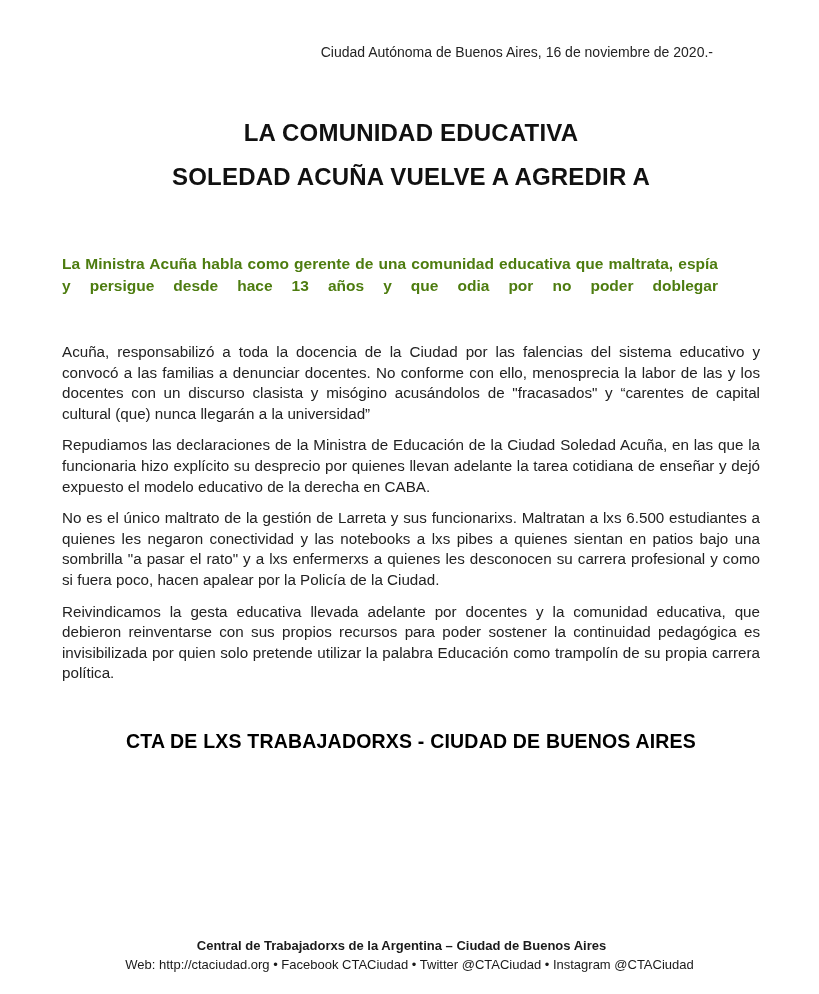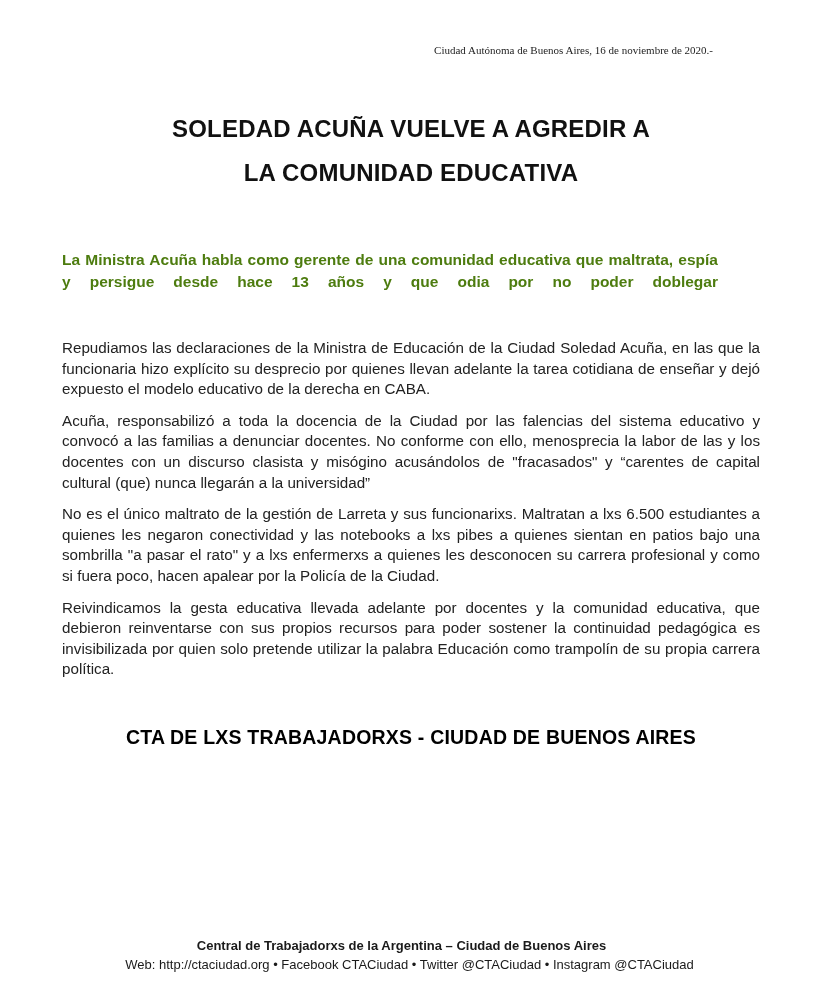--- a/index.html
+++ b/index.html
@@ -70,23 +70,22 @@
     height: 12px;
     background: #2e96cf;
     margin-top: 3px;
   }
 
   
   .dateline {
     margin-top: 24px;
     text-align: right;
     padding-right: 47px;
-    font-size: 11px;
+    font-size: 14px;
     color: #232323;
-    font-family: Liberation Serif, serif;
   }
   .title {
     margin: 51px 0 0 0;
     font-size: 24px;
     line-height: 44px;
     text-align: center;
     font-weight: bold;
     color: #111111;
     letter-spacing: 0.2px;
   }
@@ -137,29 +136,29 @@
 </style>
 </head>
 <body>
 
 <div class="page">
 
 
   <div class="dateline">Ciudad Autónoma de Buenos Aires, 16 de noviembre de 2020.-</div>
 
   <h1 class="title">
+    <div>LA COMUNIDAD EDUCATIVA</div>
     <div>SOLEDAD ACUÑA VUELVE A AGREDIR A</div>
-    <div>LA COMUNIDAD EDUCATIVA</div>
   </h1>
 
   <p class="lead">La Ministra Acuña habla como gerente de una comunidad educativa que maltrata, espía y persigue desde hace 13 años y que odia por no poder doblegar</p>
 
   <section class="body-text">
+    <p>Acuña, responsabilizó a toda la docencia de la Ciudad por las falencias del sistema educativo y convocó a las familias a denunciar docentes. No conforme con ello, menosprecia la labor de las y los docentes con un discurso clasista y misógino acusándolos de "fracasados" y “carentes de capital cultural (que) nunca llegarán a la universidad”</p>
     <p>Repudiamos las declaraciones de la Ministra de Educación de la Ciudad Soledad Acuña, en las que la funcionaria hizo explícito su desprecio por quienes llevan adelante la tarea cotidiana de enseñar y dejó expuesto el modelo educativo de la derecha en CABA.</p>
-    <p>Acuña, responsabilizó a toda la docencia de la Ciudad por las falencias del sistema educativo y convocó a las familias a denunciar docentes. No conforme con ello, menosprecia la labor de las y los docentes con un discurso clasista y misógino acusándolos de "fracasados" y “carentes de capital cultural (que) nunca llegarán a la universidad”</p>
     <p>No es el único maltrato de la gestión de Larreta y sus funcionarixs. Maltratan a lxs 6.500 estudiantes a quienes les negaron conectividad y las notebooks a lxs pibes a quienes sientan en patios bajo una sombrilla "a pasar el rato" y a lxs enfermerxs a quienes les desconocen su carrera profesional y como si fuera poco, hacen apalear por la Policía de la Ciudad.</p>
     <p>Reivindicamos la gesta educativa llevada adelante por docentes y la comunidad educativa, que debieron reinventarse con sus propios recursos para poder sostener la continuidad pedagógica es invisibilizada por quien solo pretende utilizar la palabra Educación como trampolín de su propia carrera política.</p>
   </section>
 
   <div class="closing">CTA DE LXS TRABAJADORXS - CIUDAD DE BUENOS AIRES</div>
 
   <footer class="footer">
     <div class="footer-line1">Central de Trabajadorxs de la Argentina – Ciudad de Buenos Aires</div>
     <div class="footer-line2">Web: http://ctaciudad.org • Facebook CTACiudad • Twitter @CTACiudad • Instagram @CTACiudad</div>
   </footer>

